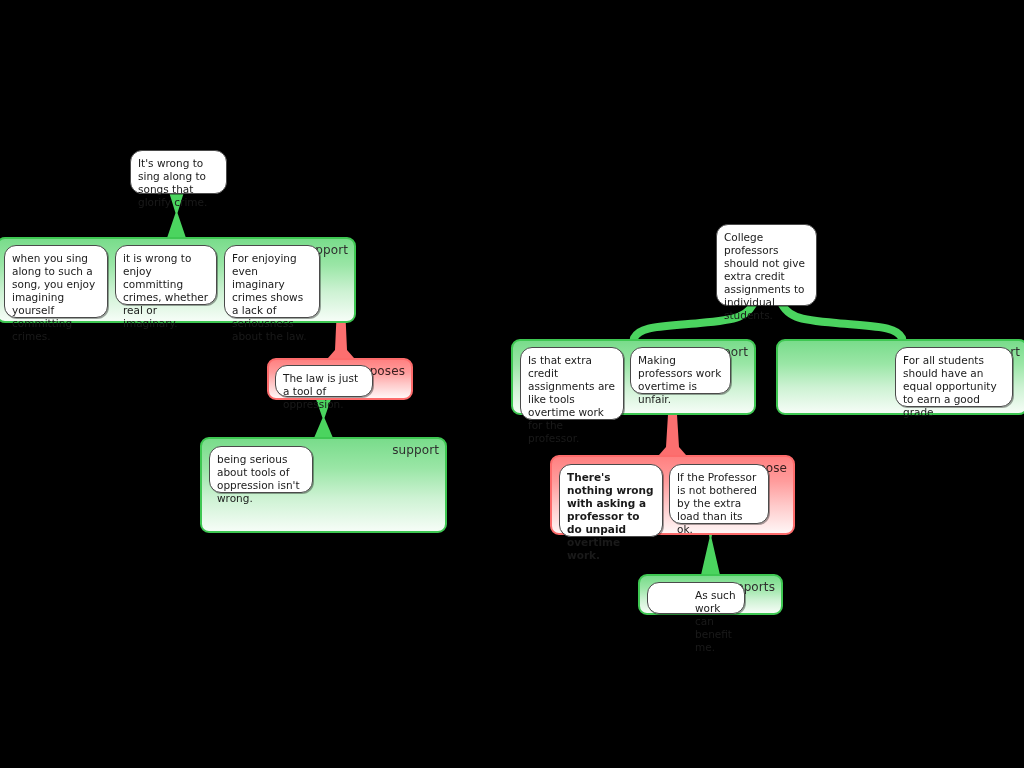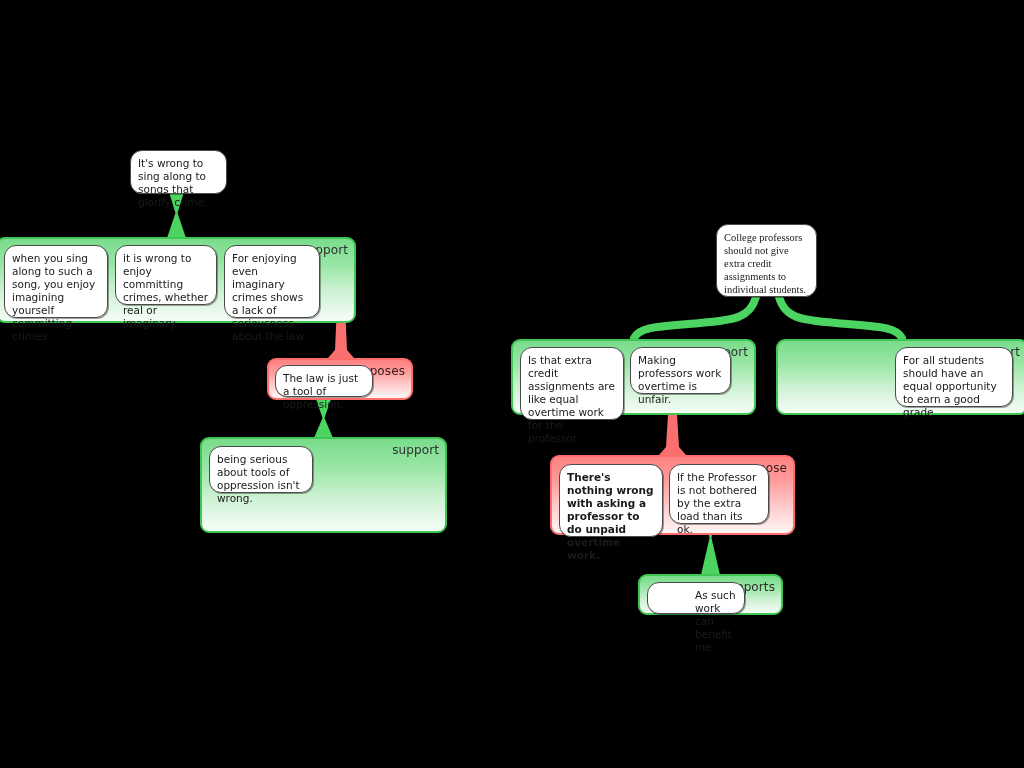--- a/index.html
+++ b/index.html
@@ -99,28 +99,28 @@
     <div class="group support" style="left:200px;top:437px;width:247px;height:96px;">
       <span class="group-label">support</span>
       <div class="node" style="left:7px;top:7px;width:104px;height:47px;">
         <span class="node-text">being serious about tools of oppression isn't wrong.</span>
       </div>
     </div>
   </div>
 
   <div>
 
-    <div class="node" style="left:716px;top:224px;width:101px;height:73px;font-family:Liberation Serif, serif;">
+    <div class="node" style="left:716px;top:224px;width:101px;height:82px;">
       <span class="node-text">College professors should not give extra credit assignments to individual students.</span>
     </div>
 
     <div class="group support" style="left:511px;top:339px;width:245px;height:76px;">
       <span class="group-label">support</span>
       <div class="node" style="left:7px;top:6px;width:104px;height:73px;">
-        <span class="node-text">Is that extra credit assignments are like equal overtime work for the professor.</span>
+        <span class="node-text">Is that extra credit assignments are like tools overtime work for the professor.</span>
       </div>
       <div class="node" style="left:117px;top:6px;width:101px;height:47px;">
         <span class="node-text">Making professors work overtime is unfair.</span>
       </div>
     </div>
 
     <div class="group support" style="left:776px;top:339px;width:252px;height:76px;">
       <span class="group-label">support</span>
       <div class="node" style="left:117px;top:6px;width:118px;height:60px;">
         <span class="node-text">For all students should have an equal opportunity to earn a good grade</span>

